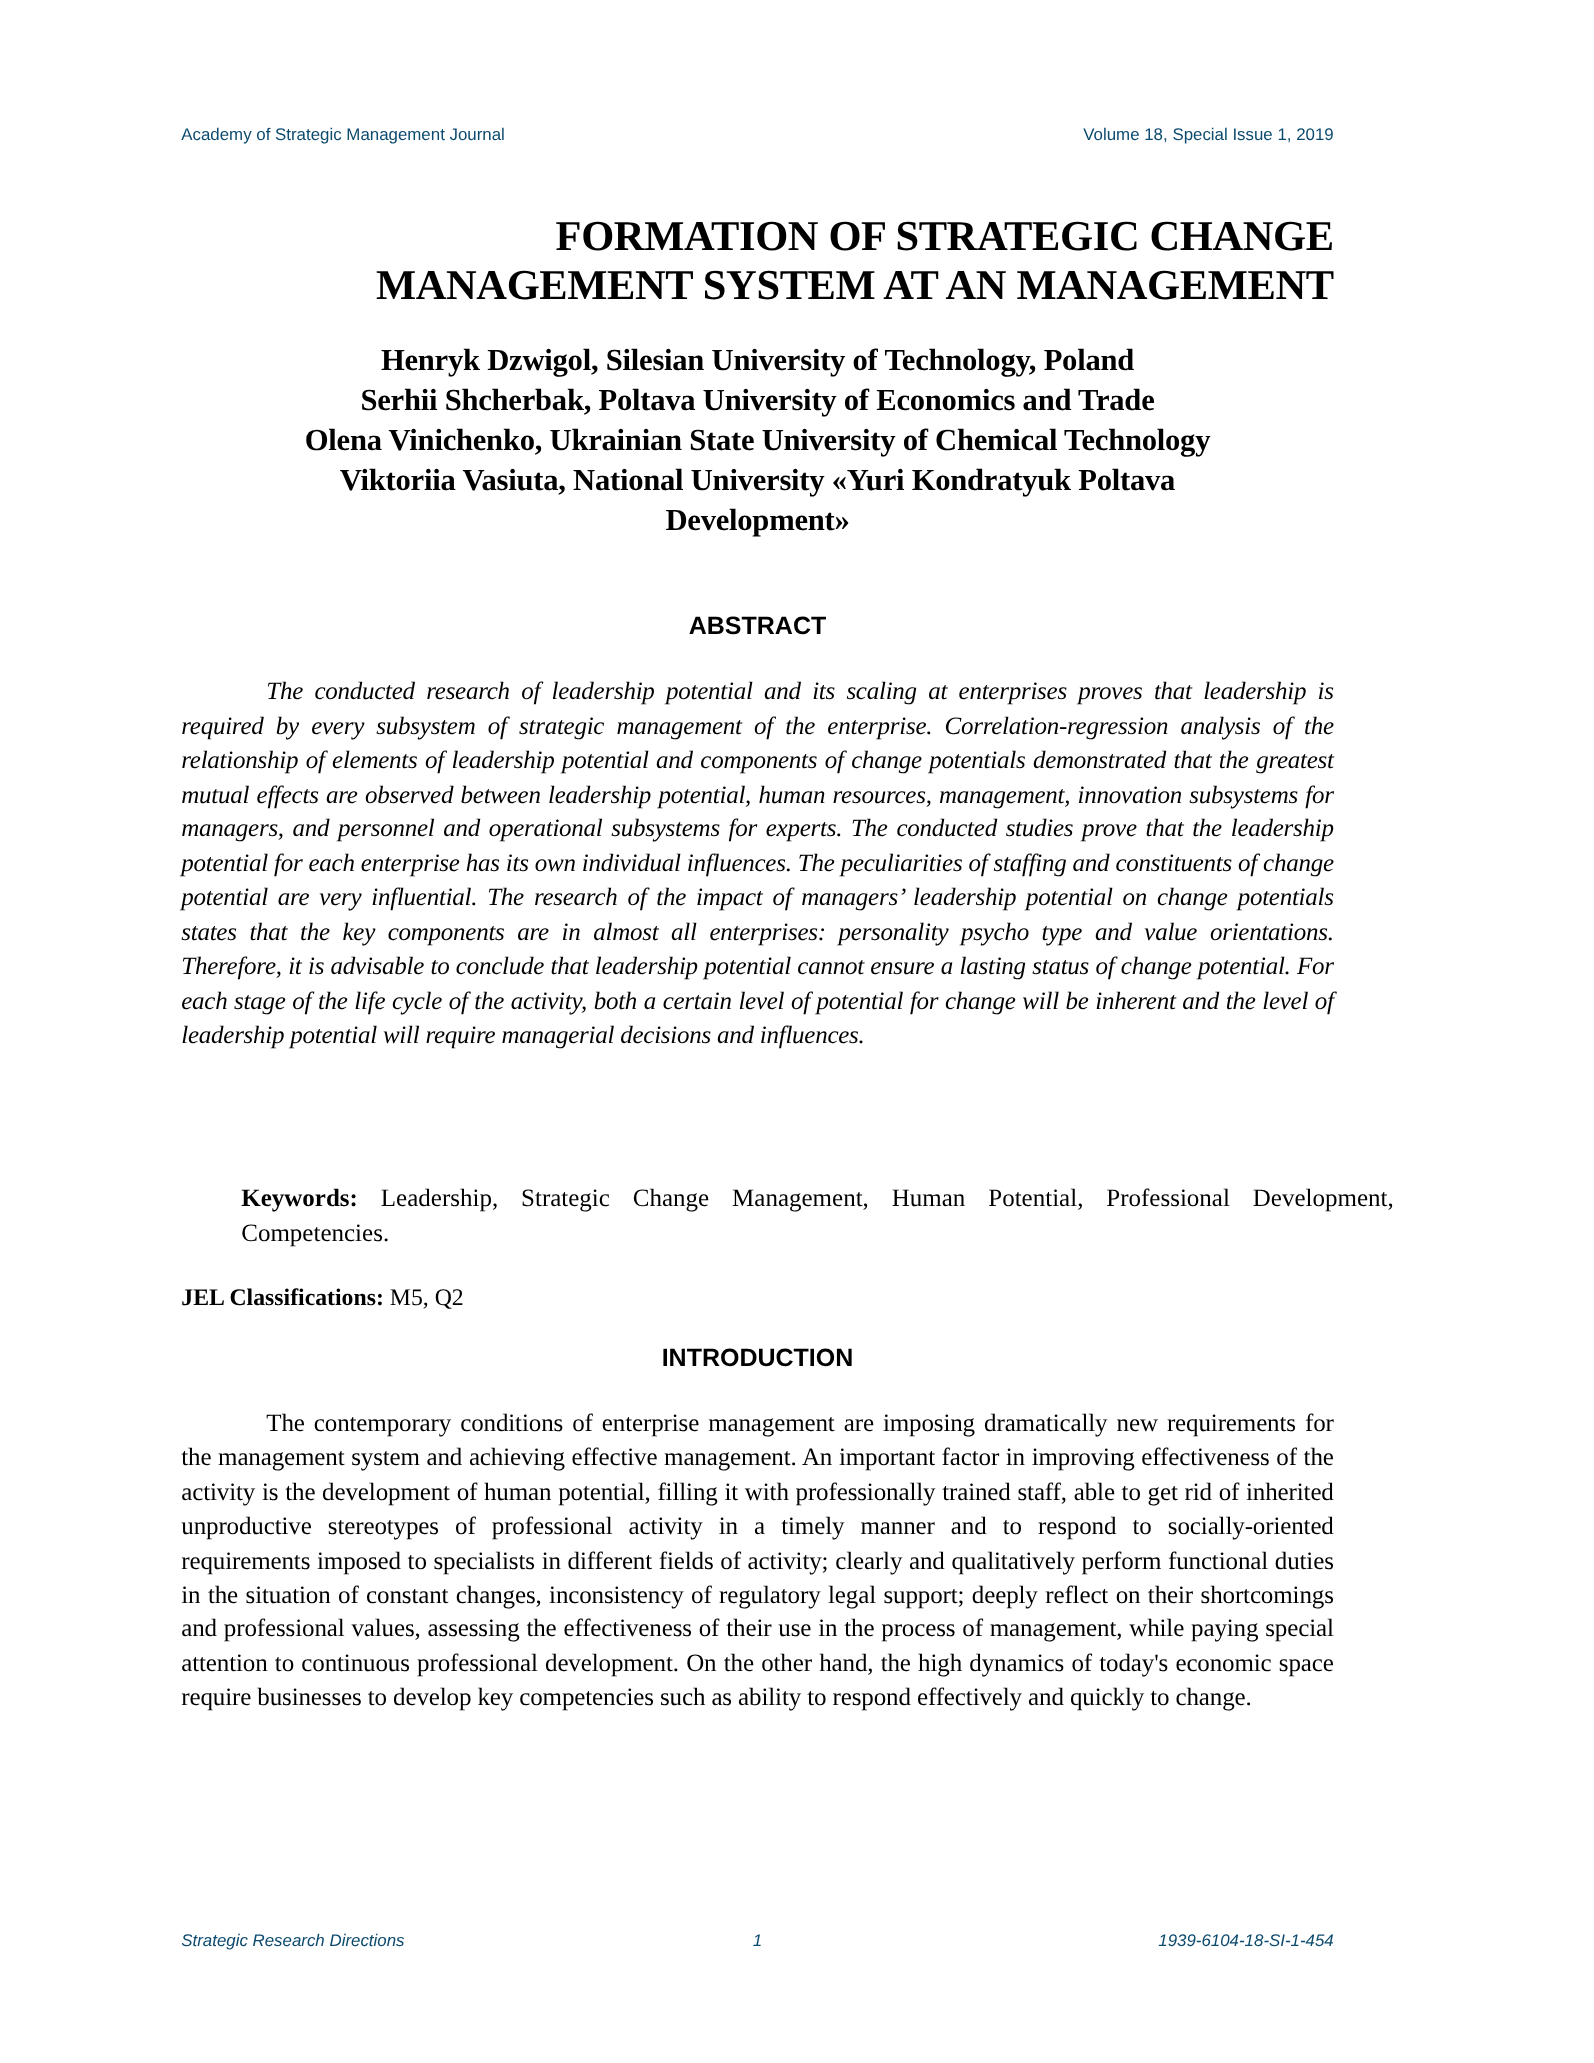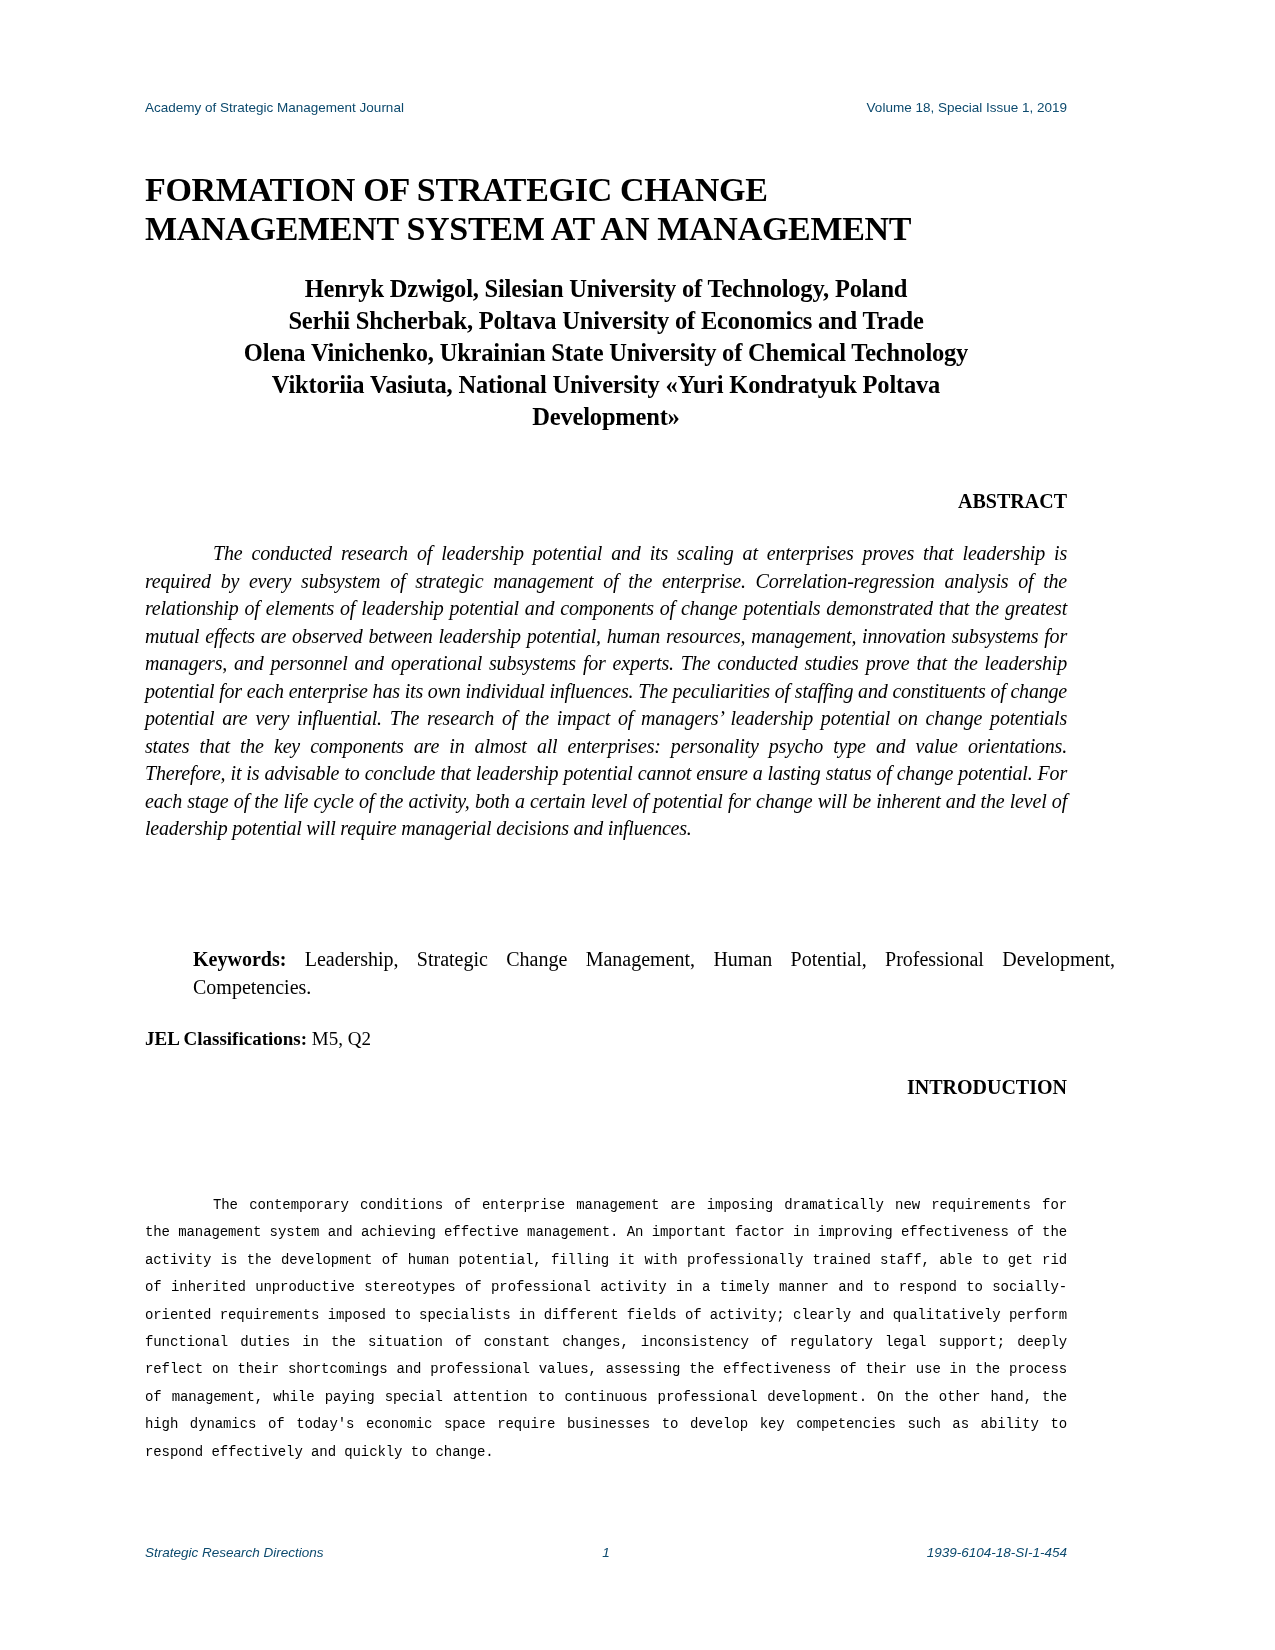--- a/index.html
+++ b/index.html
@@ -9,32 +9,32 @@
     position: absolute; left: 145px; width: 922px;
     font-family: "Liberation Sans", sans-serif; font-size: 13.5px;
     display: flex; justify-content: space-between; color: #0c4a6e;
   }
   .running-header { top: 100px; }
   .running-footer { top: 1545px; font-style: italic; }
   .running-footer .center { position: absolute; left: 0; right: 0; text-align: center; }
   .title {
     position: absolute; left: 145px; width: 922px; top: 170px;
     font-family: "Liberation Serif", serif; font-weight: bold; font-size: 34px;
-    line-height: 39px; text-align: left; letter-spacing: -0.3px;
+    line-height: 39px; text-align: right; letter-spacing: -0.3px;
   }
   .authors {
     position: absolute; left: 145px; width: 922px; top: 273px;
     font-family: "Liberation Serif", serif; font-weight: bold; font-size: 24.5px;
     line-height: 32px; text-align: center; letter-spacing: -0.2px;
   }
   .authors div { white-space: nowrap; }
   .section-heading {
     position: absolute; left: 145px; width: 922px;
-    font-family: Liberation Serif, serif; font-weight: bold; font-size: 20px;
-    text-align: right;
+    font-family: Liberation Sans, sans-serif; font-weight: bold; font-size: 20px;
+    text-align: center;
   }
   .abstract-heading { top: 490px; }
   .intro-heading { top: 1076px; }
   .abstract-text {
     position: absolute; left: 145px; width: 922px; top: 540px;
     font-family: "Liberation Serif", serif; font-style: italic; font-size: 20px;
     line-height: 27.5px; text-align: justify; letter-spacing: -0.2px;
   }
   .abstract-text, .intro-text { text-indent: 68px; }
   .keywords {
@@ -42,22 +42,22 @@
     font-family: "Liberation Serif", serif; font-size: 20px; line-height: 28px;
     text-align: justify;
     margin-left: 48px;
   }
   .jel {
     position: absolute; left: 145px; width: 922px; top: 1025px;
     font-family: "Liberation Serif", serif; font-size: 19px; line-height: 28px;
   }
   .label { font-weight: bold; }
   .intro-text {
-    position: absolute; left: 145px; width: 922px; top: 1192px;
-    font-family: Liberation Mono, monospace; font-size: 14px;
+    position: absolute; left: 145px; width: 922px; top: 1126px;
+    font-family: Liberation Serif, serif; font-size: 20px;
     line-height: 27.4px; text-align: justify; letter-spacing: -0.1px;
   }
 </style>
 </head>
 <body>
 
 <div class="page">
 
   <div class="running-header">
     <span>Academy of Strategic Management Journal</span>

